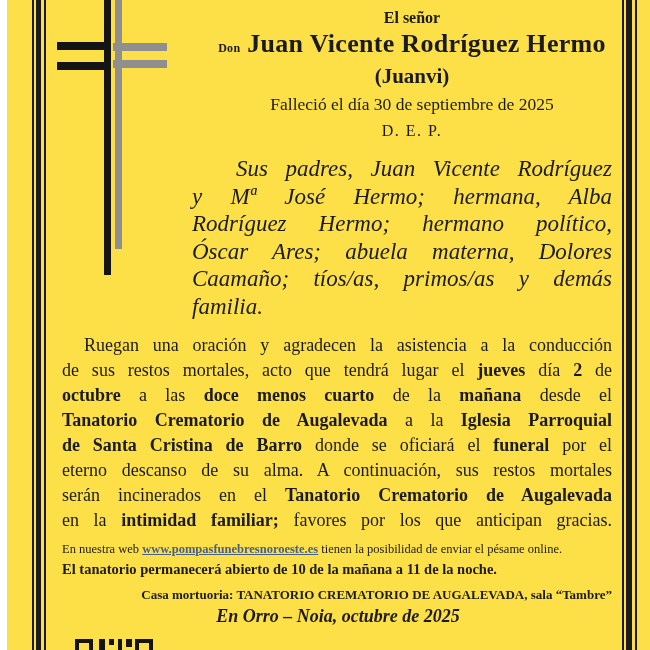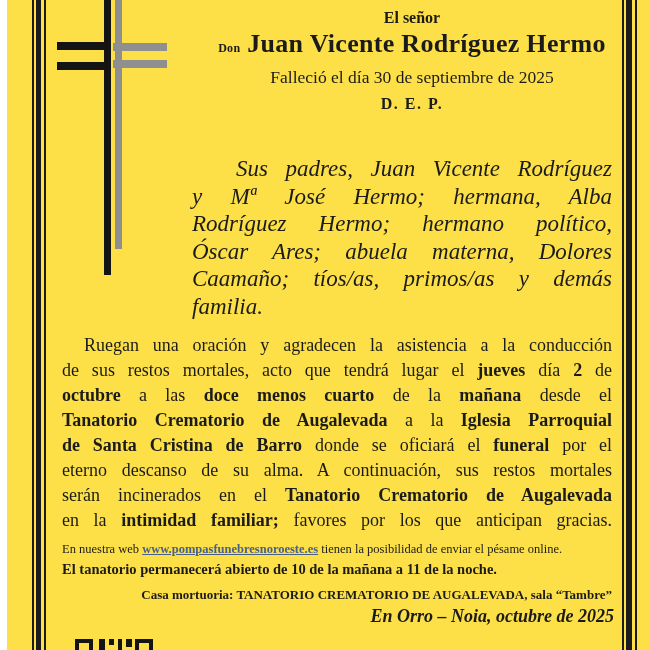--- a/index.html
+++ b/index.html
@@ -39,21 +39,21 @@
   .header {
     position: absolute; left: 185px; top: 0; width: 440px;
     text-align: center;
   }
   .salutation { margin-top: 7px; font-size: 16px; line-height: 22px; font-weight: bold; }
   .name-line  { font-size: 26px; line-height: 30px; font-weight: bold; letter-spacing: .3px; white-space: nowrap; }
   .name-line .don { font-size: 12px; }
   .nickname   { font-size: 21px; line-height: 27px; font-weight: bold; }
   .death-line { margin-top: 2px; font-size: 17.5px; line-height: 25px; }
   .age-line   { font-size: 17.5px; line-height: 25px; }
-  .rip        { margin-top: 2px; font-size: 16px; line-height: 24px; font-weight: bold; letter-spacing: 1.5px; }
+  .rip        { margin-top: 2px; font-size: 16px; line-height: 24px; font-weight: normal; letter-spacing: 1.5px; }
 
   
   .par > div { text-align: justify; text-align-last: justify; white-space: normal; }
   .par > div:first-child { text-indent: var(--indent, 0px); }
   .family {
     position: absolute; left: 185px; top: 155px; width: 420px;
     font-size: 23px; line-height: 27.5px;
     font-weight: normal; font-style: italic;
     --indent: 44px;
   }
@@ -78,21 +78,21 @@
     font-size: 14.5px; line-height: 19px; font-weight: bold; white-space: nowrap;
   }
   .mortuary-line {
     position: absolute; left: 55px; top: 586px; width: 550px;
     font-size: 13px; line-height: 17px; font-weight: bold;
     text-align: right; white-space: nowrap;
   }
   .place-date {
     position: absolute; left: 55px; top: 604px; width: 552px;
     font-size: 18px; line-height: 24px; font-weight: bold; font-style: italic;
-    text-align: right;
+    text-align: center;
   }
 
   
   .qr {
     position: absolute; left: 68px; bottom: 0; width: 78px; height: 11px;
     overflow: hidden;
   }
   .qr i { position: absolute; top: 0; display: block; background: #141414; }
   .qr .f1 { left: 0;  width: 18px; height: 18px; background: transparent; border: 4px solid #141414; box-sizing: border-box; }
   .qr .f2 { right: 0; width: 18px; height: 18px; background: transparent; border: 4px solid #141414; box-sizing: border-box; }
@@ -121,20 +121,21 @@
     <span class="bh1"></span>
     <span class="bh2"></span>
   </div>
 
   <div class="header">
     <div class="salutation">El señor</div>
     <div class="name-line">
       <span class="don">Don</span>
       <span>Juan Vicente Rodríguez Hermo</span>
     </div>
+    <div class="nickname">(Juanvi)</div>
     <div class="death-line">Falleció el día 30 de septiembre de 2025</div>
     <div class="rip">D. E. P.</div>
   </div>
 
   <div class="par family">
       <div><span>Sus padres, Juan Vicente Rodríguez</span></div>
       <div><span>y Mª José Hermo; hermana, Alba</span></div>
       <div><span>Rodríguez Hermo; hermano político,</span></div>
       <div><span>Óscar Ares; abuela materna, Dolores</span></div>
       <div><span>Caamaño; tíos/as, primos/as y demás</span></div>

